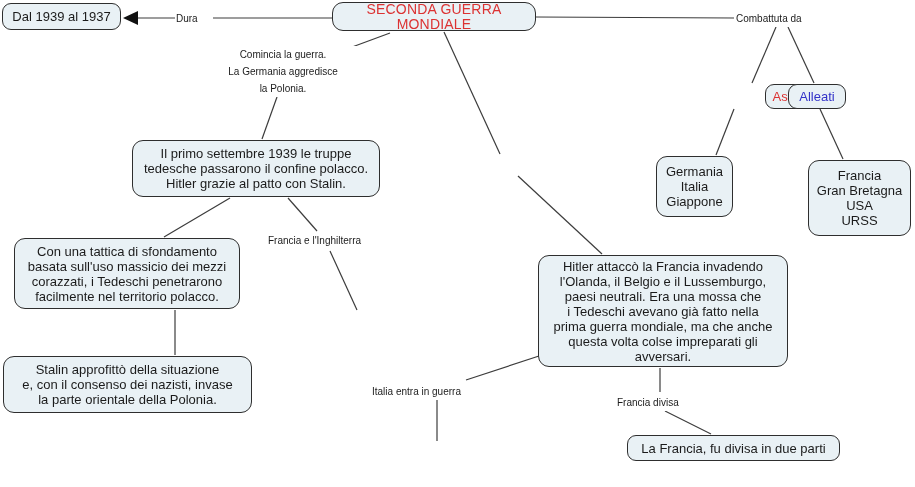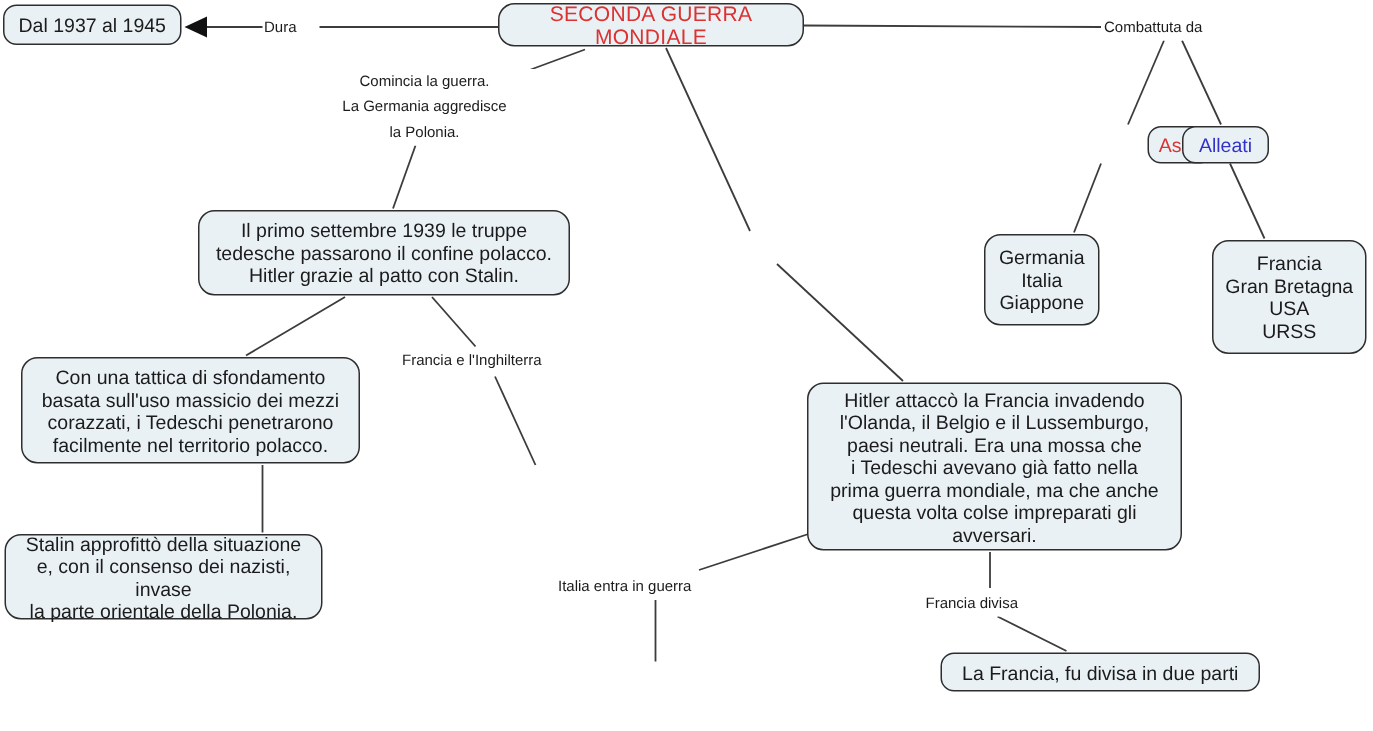--- a/index.html
+++ b/index.html
@@ -45,21 +45,21 @@
     <line x1="776" y1="27" x2="752" y2="83"></line>
     <line x1="788" y1="27" x2="814" y2="83"></line>
     <line x1="734" y1="109" x2="716" y2="155"></line>
     <line x1="820" y1="109" x2="843" y2="159"></line>
     <line x1="539" y1="356" x2="466" y2="380"></line>
     <line x1="437" y1="400" x2="437" y2="441"></line>
     <line x1="660" y1="368" x2="660" y2="392"></line>
     <line x1="665" y1="411" x2="711" y2="434"></line>
   </svg>
 
-  <div class="node small" style="left:2px;top:3px;width:119px;height:27px;">Dal 1937 al 1945</div>
+  <div class="node small" style="left:2px;top:3px;width:119px;height:27px;">Dal 1939 al 1937</div>
 
   <div class="node title" style="left: 332px; top: 2px; width: 204px; height: 29px; color: rgb(220, 50, 50);">SECONDA GUERRA MONDIALE</div>
 
   <div class="node small" style="left: 722px; top: 84px; width: 44px; height: 25px; color: rgb(220, 50, 50); margin-left: 43px;">Asse</div>
 
   <div class="node small" style="left: 788px; top: 84px; width: 58px; height: 25px; color: rgb(50, 50, 200);">Alleati</div>
 
   <div class="node" style="left:656px;top:156px;width:77px;height:61px;">Germania
 Italia
 Giappone</div>
@@ -71,21 +71,21 @@
 
   <div class="node" style="left:132px;top:140px;width:248px;height:57px;">Il primo settembre 1939 le truppe
 tedesche passarono il confine polacco.
 Hitler grazie al patto con Stalin.</div>
 
   <div class="node" style="left:14px;top:238px;width:226px;height:71px;">Con una tattica di sfondamento
 basata sull'uso massicio dei mezzi
 corazzati, i Tedeschi penetrarono
 facilmente nel territorio polacco.</div>
 
-  <div class="node" style="left:3px;top:356px;width:212px;height:57px;">Stalin approfittò della situazione
+  <div class="node" style="left:3px;top:356px;width:249px;height:57px;">Stalin approfittò della situazione
 e, con il consenso dei nazisti, invase
 la parte orientale della Polonia.</div>
 
 
   <div class="node" style="left:538px;top:255px;width:250px;height:112px;">Hitler attaccò la Francia invadendo
 l'Olanda, il Belgio e il Lussemburgo,
 paesi neutrali. Era una mossa che
 i Tedeschi avevano già fatto nella
 prima guerra mondiale, ma che anche
 questa volta colse impreparati gli

